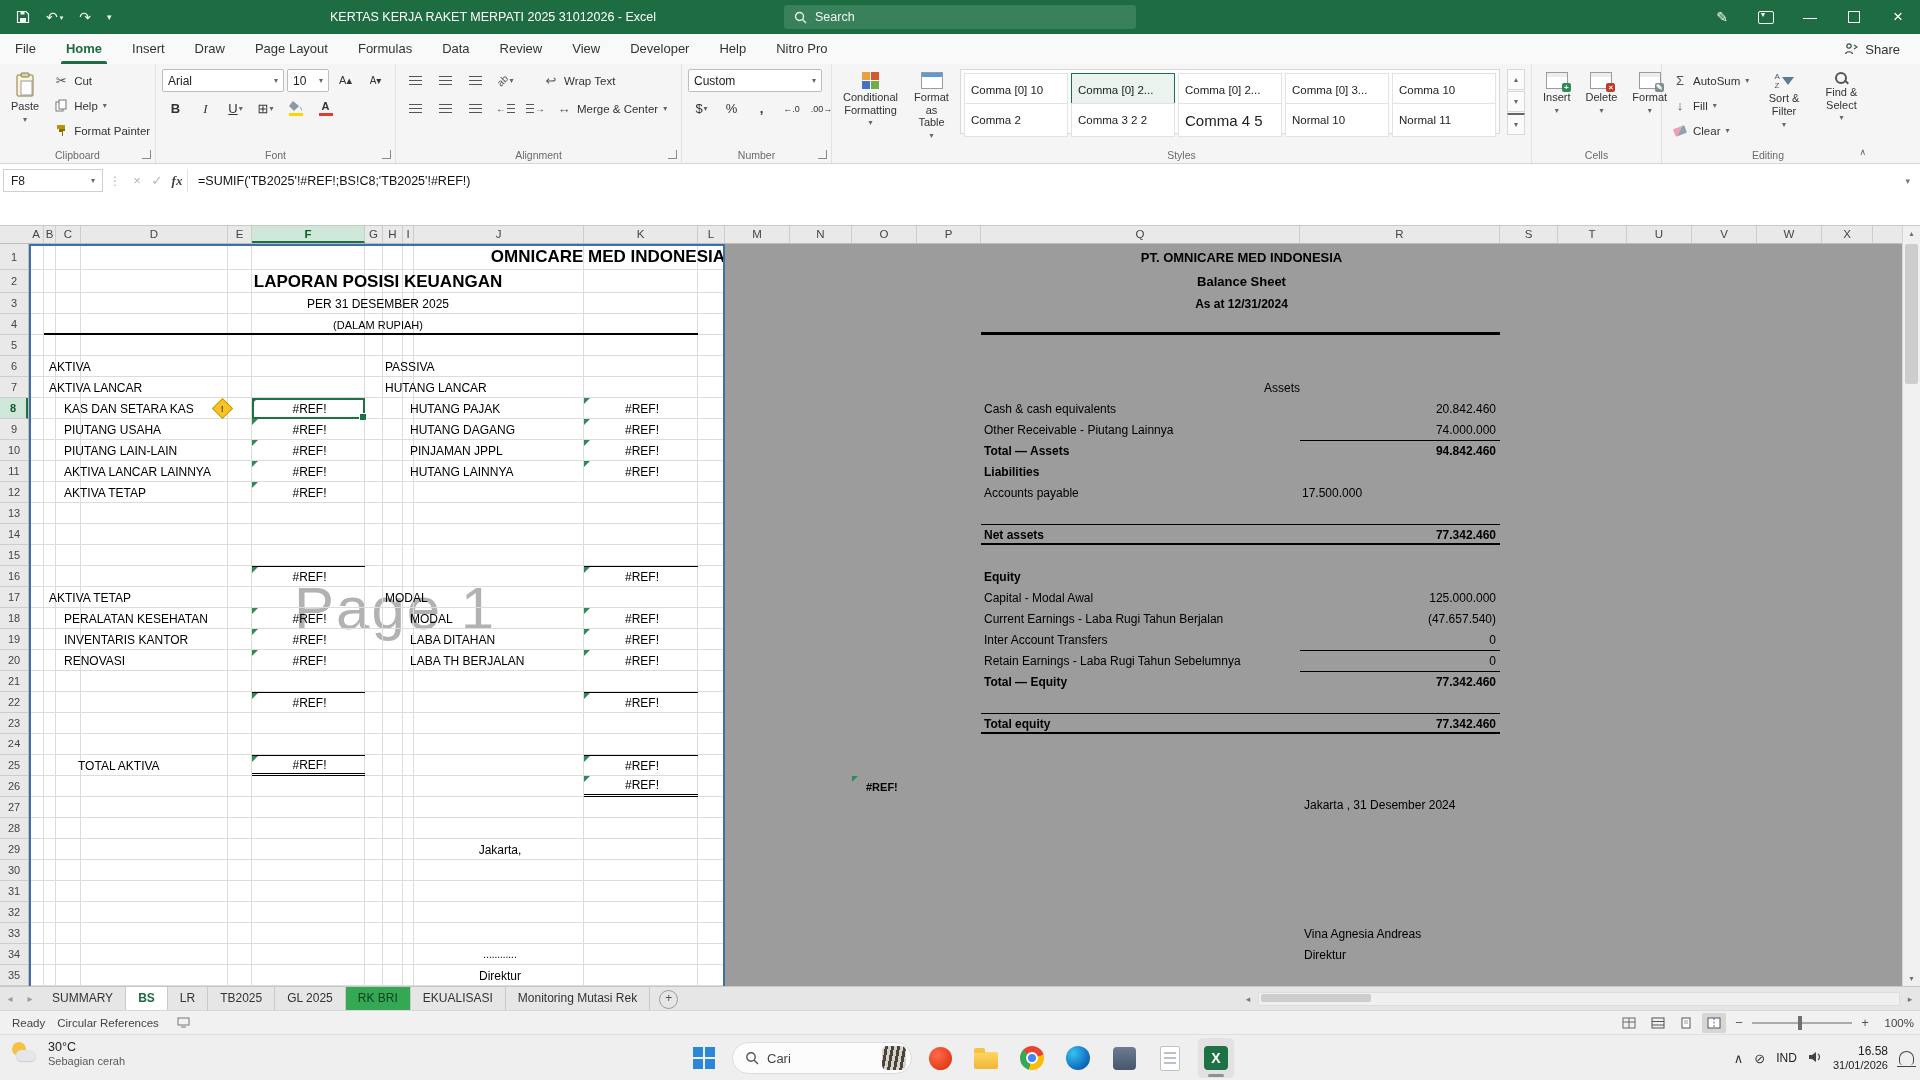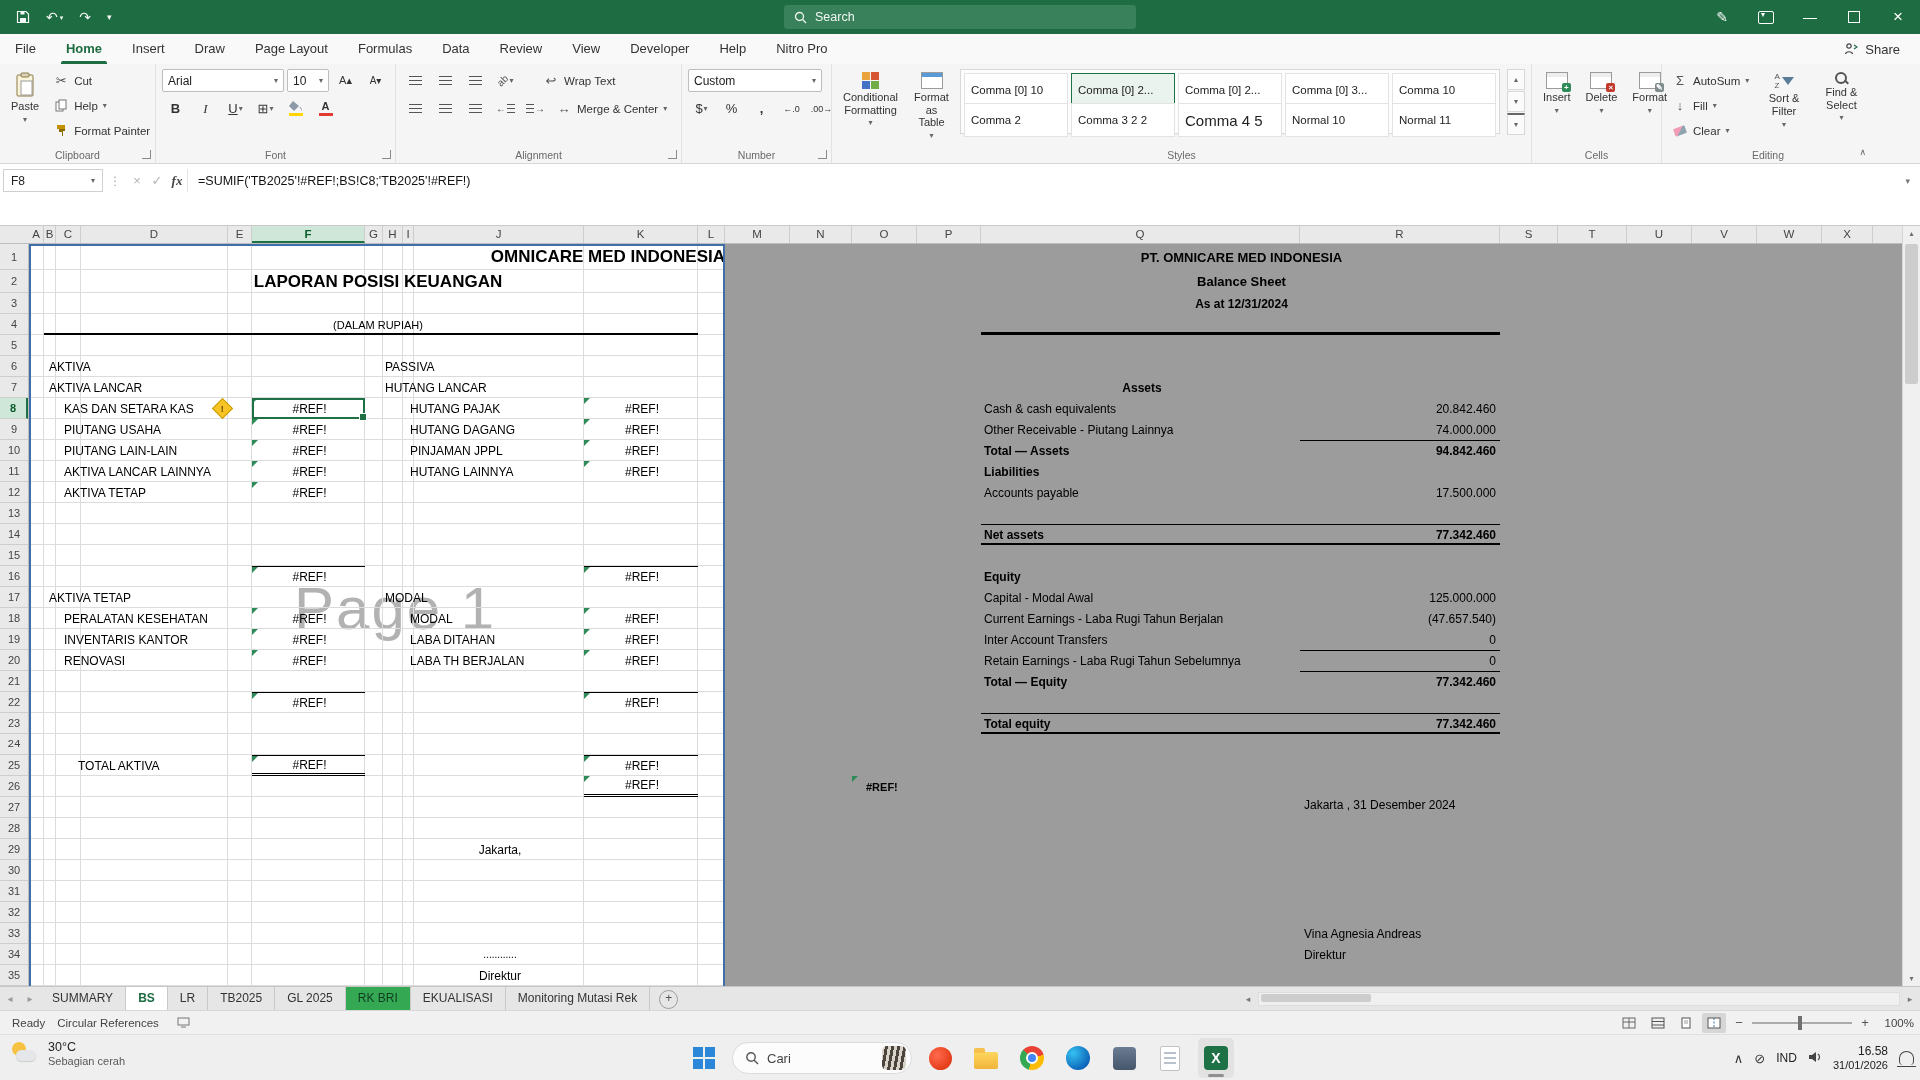--- a/index.html
+++ b/index.html
@@ -172,20 +172,21 @@
             <rect x="4.5" y="1.5" width="4" height="3" fill="#fff"></rect>
           </svg>
       </span>
       <span class="qicon">
           <span>↶</span>
           <span style="font-size:7px">▾</span>
         </span>
       <span class="qicon">↷</span>
       <span class="qicon" style="font-size:9px">▾</span>
     </div>
+    <div class="win-title">KERTAS KERJA RAKET MERPATI 2025 31012026 - Excel</div>
     <div class="tb-search">
       <svg width="13" height="13" viewBox="0 0 13 13">
           <circle cx="5.5" cy="5.5" r="4" fill="none" stroke="#E8F1EB" stroke-width="1.4"></circle>
           <line x1="8.6" y1="8.6" x2="12" y2="12" stroke="#E8F1EB" stroke-width="1.4"></line>
         </svg>
       <span>Search</span>
     </div>
     <div class="tb-right">
       <span class="tbtn">✎</span>
       <span class="tbtn">
@@ -627,20 +628,23 @@
         </div>
       <div class="warnicon">
           <span>!</span>
         </div>
     <div class="cell" style="left: 0px; top: 0px; width: 696px; height: 26px; font-size: 17px; font-weight: bold; justify-content: flex-end; border-radius: 9px;">
           <span>OMNICARE MED INDONESIA</span>
         </div>
         <div class="cell" style="left: 0px; top: 26px; width: 696px; height: 23px; font-size: 17px; font-weight: bold; justify-content: center;">
           <span>LAPORAN POSISI KEUANGAN</span>
         </div>
+        <div class="cell" style="left: 0px; top: 49px; width: 696px; height: 21px; font-size: 12px; justify-content: center;">
+          <span>PER 31 DESEMBER 2025</span>
+        </div>
         <div class="cell" style="left: 0px; top: 70px; width: 696px; height: 21px; font-size: 11px; justify-content: center;">
           <span>(DALAM RUPIAH)</span>
         </div>
         <div class="cell" style="left: 15px; top: 112px; width: 208px; height: 21px; justify-content: flex-start; padding-left: 5px;">
           <span>AKTIVA</span>
         </div>
         <div class="cell" style="left: 354px; top: 112px; width: 315px; height: 21px; justify-content: flex-start; padding-left: 2px;">
           <span>PASSIVA</span>
         </div>
         <div class="cell" style="left: 15px; top: 133px; width: 208px; height: 21px; justify-content: flex-start; padding-left: 5px;">
@@ -802,21 +806,21 @@
         </div>
         <div class="cell" style="left: 952px; top: 0px; width: 519px; height: 26px; font-size: 13px; font-weight: bold; justify-content: center;">
           <span>PT. OMNICARE MED INDONESIA</span>
         </div>
         <div class="cell" style="left: 952px; top: 26px; width: 519px; height: 23px; font-size: 13px; font-weight: bold; justify-content: center;">
           <span>Balance Sheet</span>
         </div>
         <div class="cell" style="left: 952px; top: 49px; width: 519px; height: 21px; font-size: 12px; font-weight: bold; justify-content: center;">
           <span>As at 12/31/2024</span>
         </div>
-        <div class="cell" style="left: 952px; top: 133px; width: 319px; height: 21px; font-weight: bold; justify-content: center; padding-left: 3px;">
+        <div class="cell" style="left: 952px; top: 133px; width: 319px; height: 21px; font-weight: normal; justify-content: flex-end; padding-left: 3px;">
           <span>Assets</span>
         </div>
         <div class="cell" style="left: 952px; top: 154px; width: 319px; height: 21px; justify-content: flex-start; padding-left: 3px;">
           <span>Cash &amp; cash equivalents</span>
         </div>
         <div class="cell" style="left: 1271px; top: 154px; width: 200px; height: 21px; justify-content: flex-end; padding-right: 4px;">
           <span>20.842.460</span>
         </div>
         <div class="cell" style="left: 952px; top: 175px; width: 319px; height: 21px; justify-content: flex-start; padding-left: 3px;">
           <span>Other Receivable - Piutang Lainnya</span>
@@ -829,21 +833,21 @@
         </div>
         <div class="cell bt" style="left: 1271px; top: 196px; width: 200px; height: 21px; font-weight: bold; justify-content: flex-end; padding-right: 4px;">
           <span>94.842.460</span>
         </div>
         <div class="cell" style="left: 952px; top: 217px; width: 319px; height: 21px; font-weight: bold; justify-content: flex-start; padding-left: 3px;">
           <span>Liabilities</span>
         </div>
         <div class="cell" style="left: 952px; top: 238px; width: 319px; height: 21px; justify-content: flex-start; padding-left: 3px;">
           <span>Accounts payable</span>
         </div>
-        <div class="cell" style="left: 1271px; top: 238px; width: 200px; height: 21px; justify-content: flex-end; padding-right: 4px;">
+        <div class="cell" style="left: 1271px; top: 238px; width: 200px; height: 21px; padding-right: 4px;">
           <span>17.500.000</span>
         </div>
         <div class="cell" style="left: 952px; top: 280px; width: 319px; height: 21px; font-weight: bold; justify-content: flex-start; padding-left: 3px;">
           <span>Net assets</span>
         </div>
         <div class="cell" style="left: 1271px; top: 280px; width: 200px; height: 21px; font-weight: bold; justify-content: flex-end; padding-right: 4px;">
           <span>77.342.460</span>
         </div>
         <div class="cell" style="left: 952px; top: 322px; width: 319px; height: 21px; font-weight: bold; justify-content: flex-start; padding-left: 3px;">
           <span>Equity</span>

